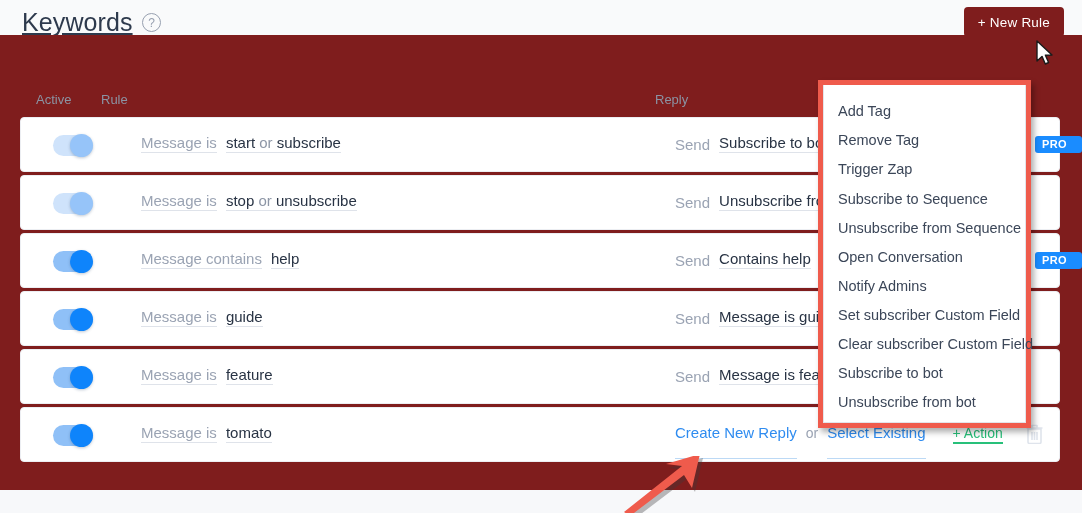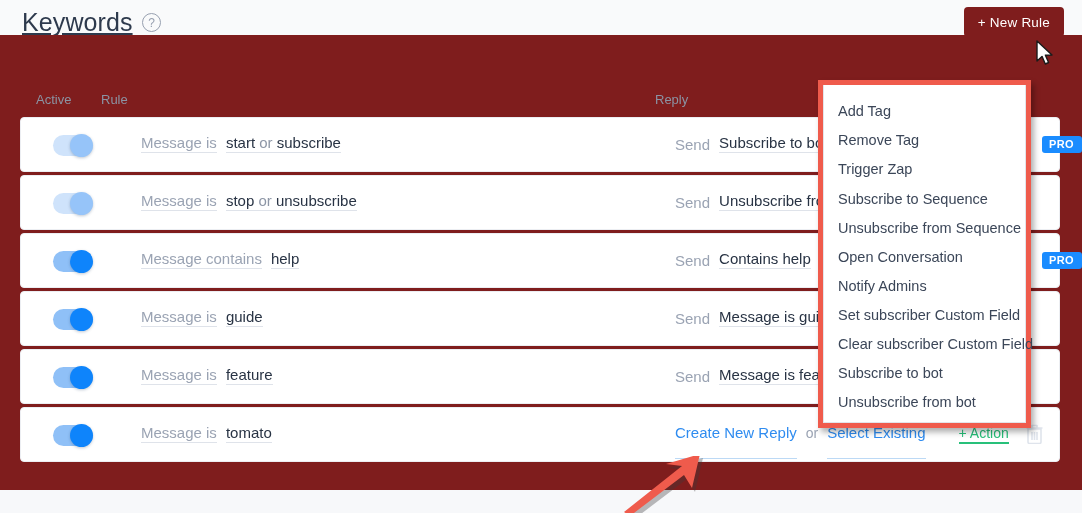--- a/index.html
+++ b/index.html
@@ -183,21 +183,21 @@
   
   .pro-badge {
     position: absolute;
     right: -23px;
     top: 18px;
     background: #1a8cff;
     color: #fff;
     font-size: 11px;
     font-weight: bold;
     letter-spacing: .4px;
-    padding: 2px 8px 3px 7px;
+    padding: 2px 15px 3px 7px;
     border-radius: 3px;
   }
 
   
   .link-cell {
     position: absolute;
     left: 654px;
     top: 16px;
     display: flex;
     align-items: baseline;
@@ -213,21 +213,21 @@
   }
   .lnk-or {
     font-size: 14px;
     color: #9aa3b3;
   }
   .lnk-green {
     font-size: 14px;
     color: #28c07a;
     border-bottom: 2px solid #28c07a;
     padding-bottom: 1px;
-    margin-left: 24px;
+    margin-left: 18px;
     cursor: pointer;
   }
   .trash-icon {
     position: absolute;
     right: 16px;
     top: 16px;
     width: 17px;
     height: 20px;
     cursor: pointer;
   }

